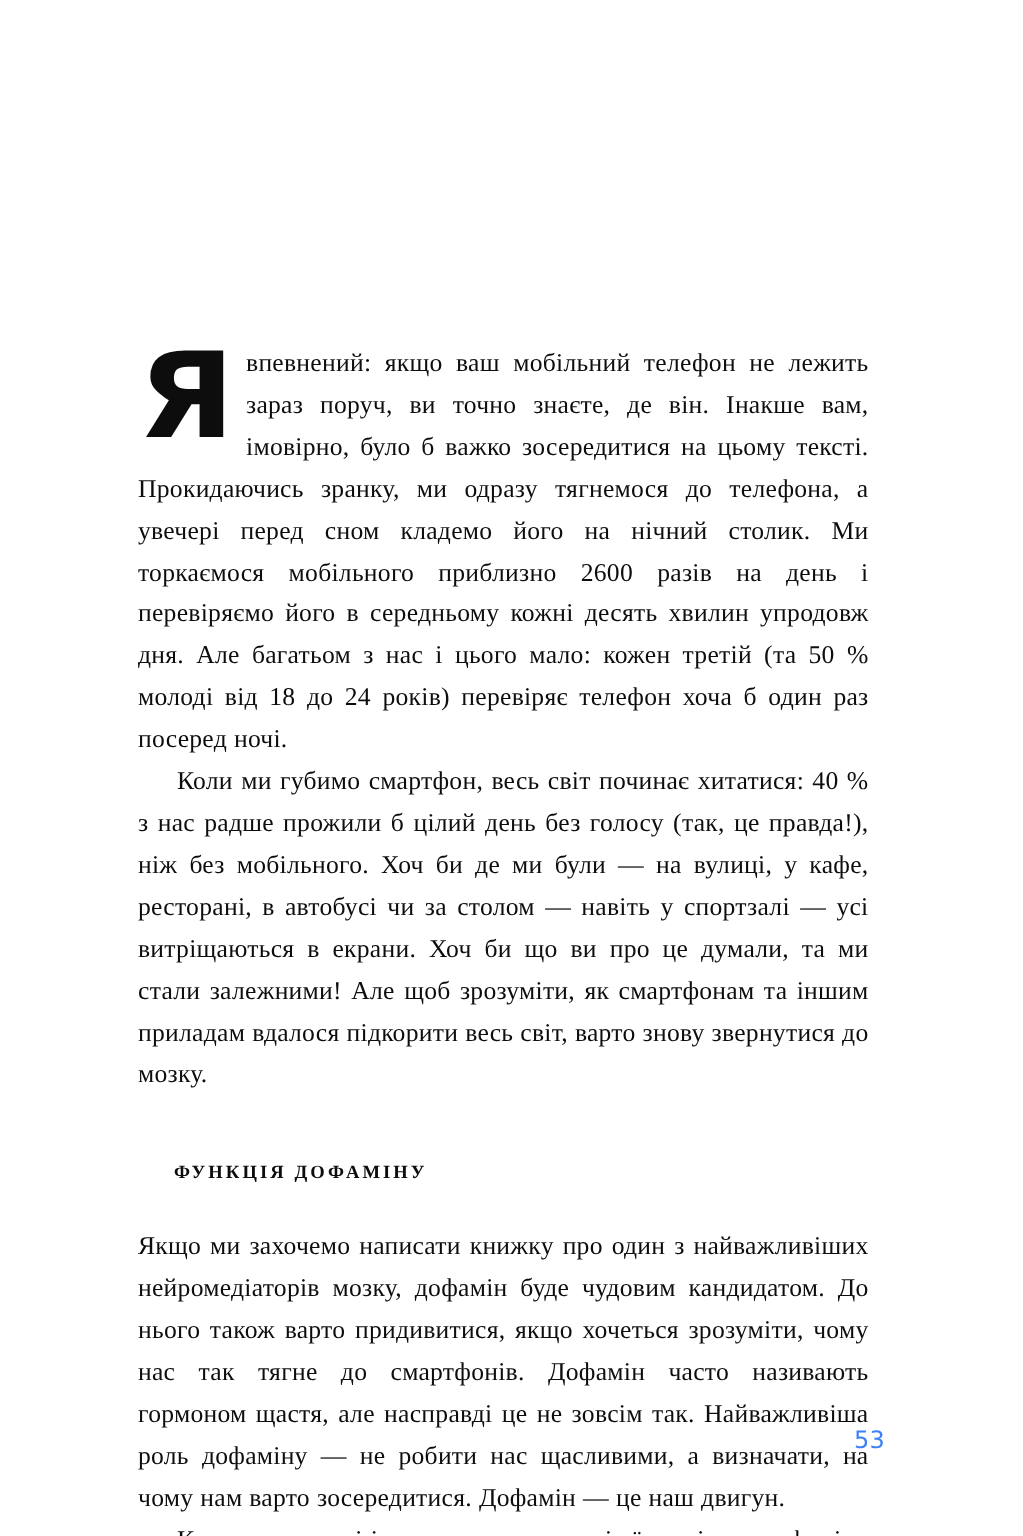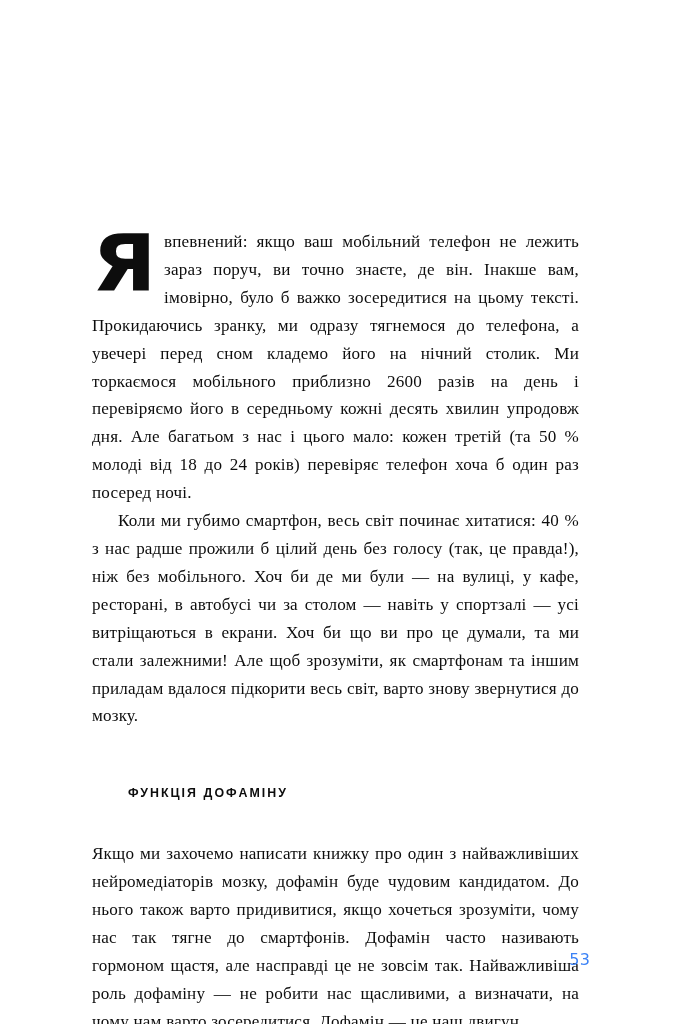--- a/index.html
+++ b/index.html
@@ -67,22 +67,22 @@
     color: #0d0d0d;
     transform: scaleX(1.06);
     transform-origin: left top;
   }
   .lead-bold {
     font-weight: 400;
   }
 
   
   h2.section-heading {
-    margin: 12px;
-    font-family: Liberation Sans, sans-serif;
+    margin: 0;
+    font-family: Liberation Serif, serif;
     font-weight: 700;
     font-size: 12.4px;
     letter-spacing: 0.165em;
     text-transform: uppercase;
     color: #0d0d0d;
     text-indent: 0;
     padding-left: 24px;
     white-space: nowrap;
   }
 

